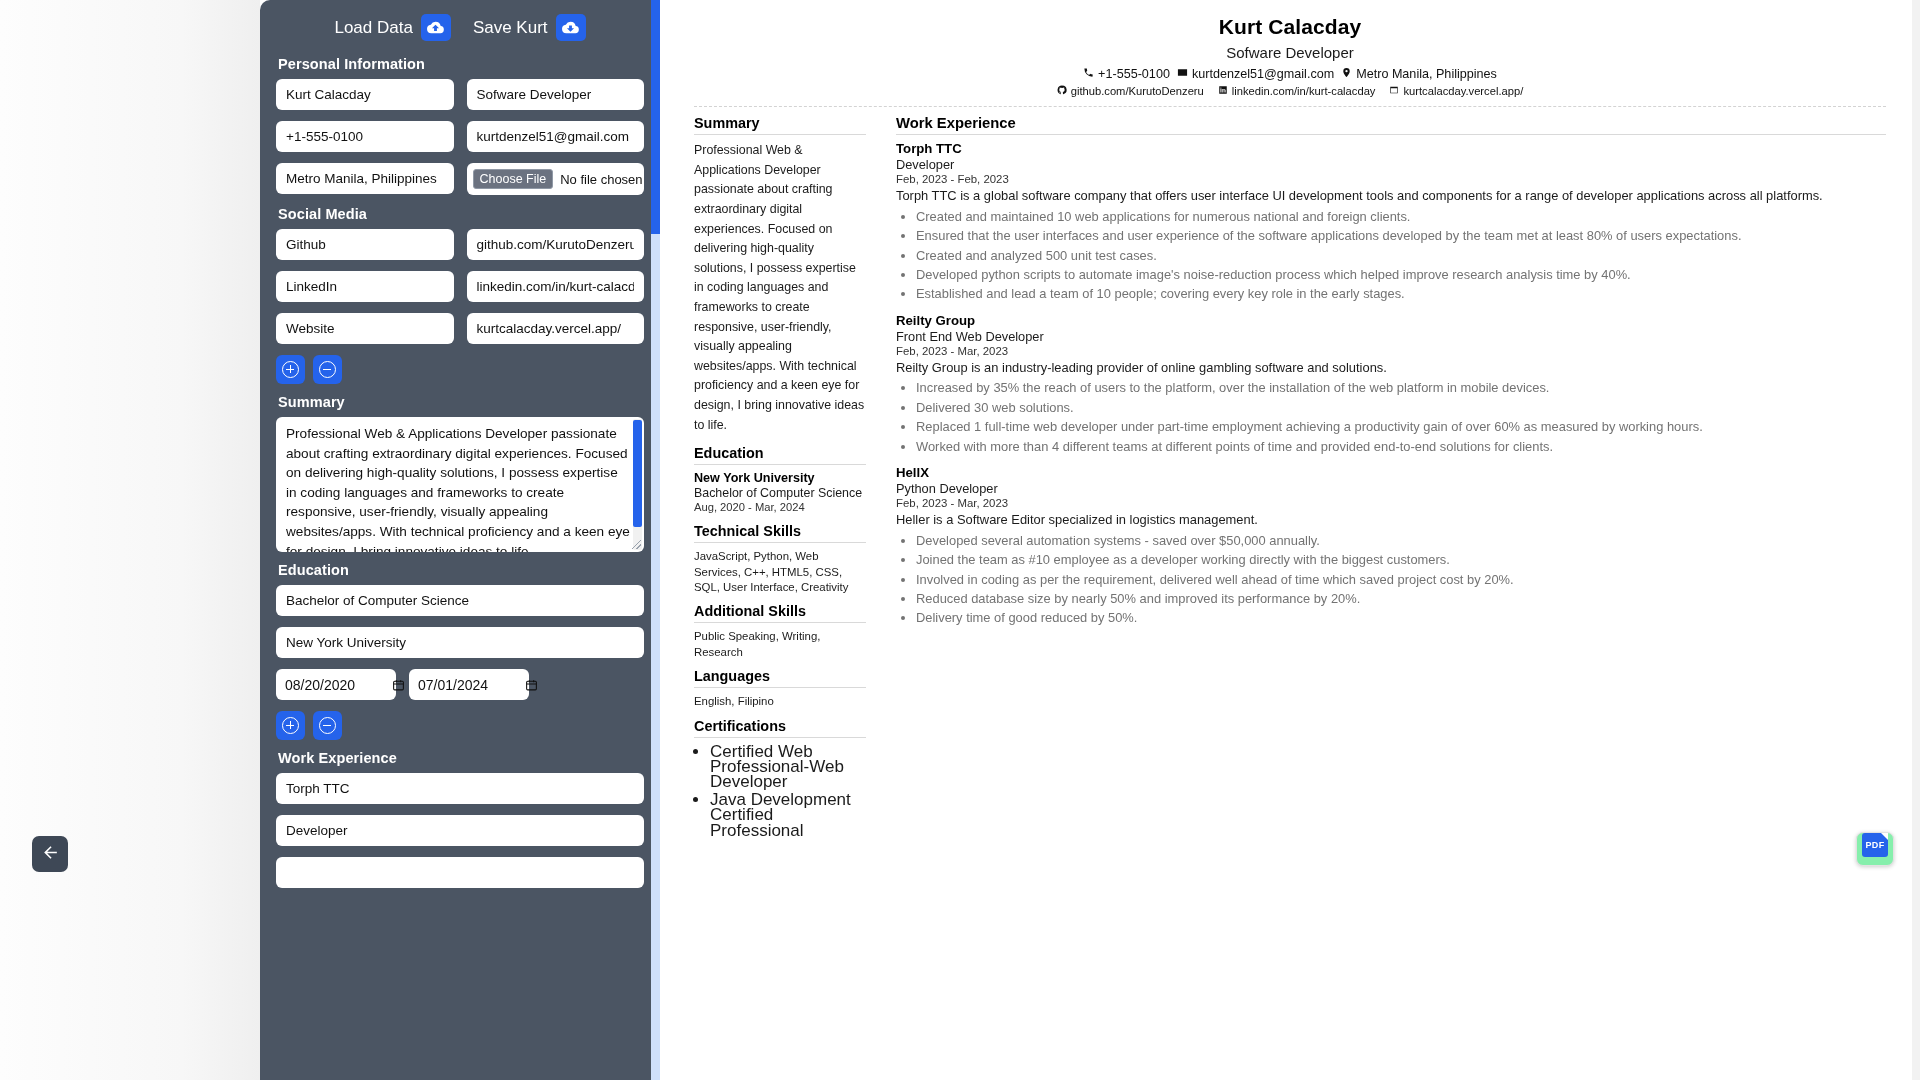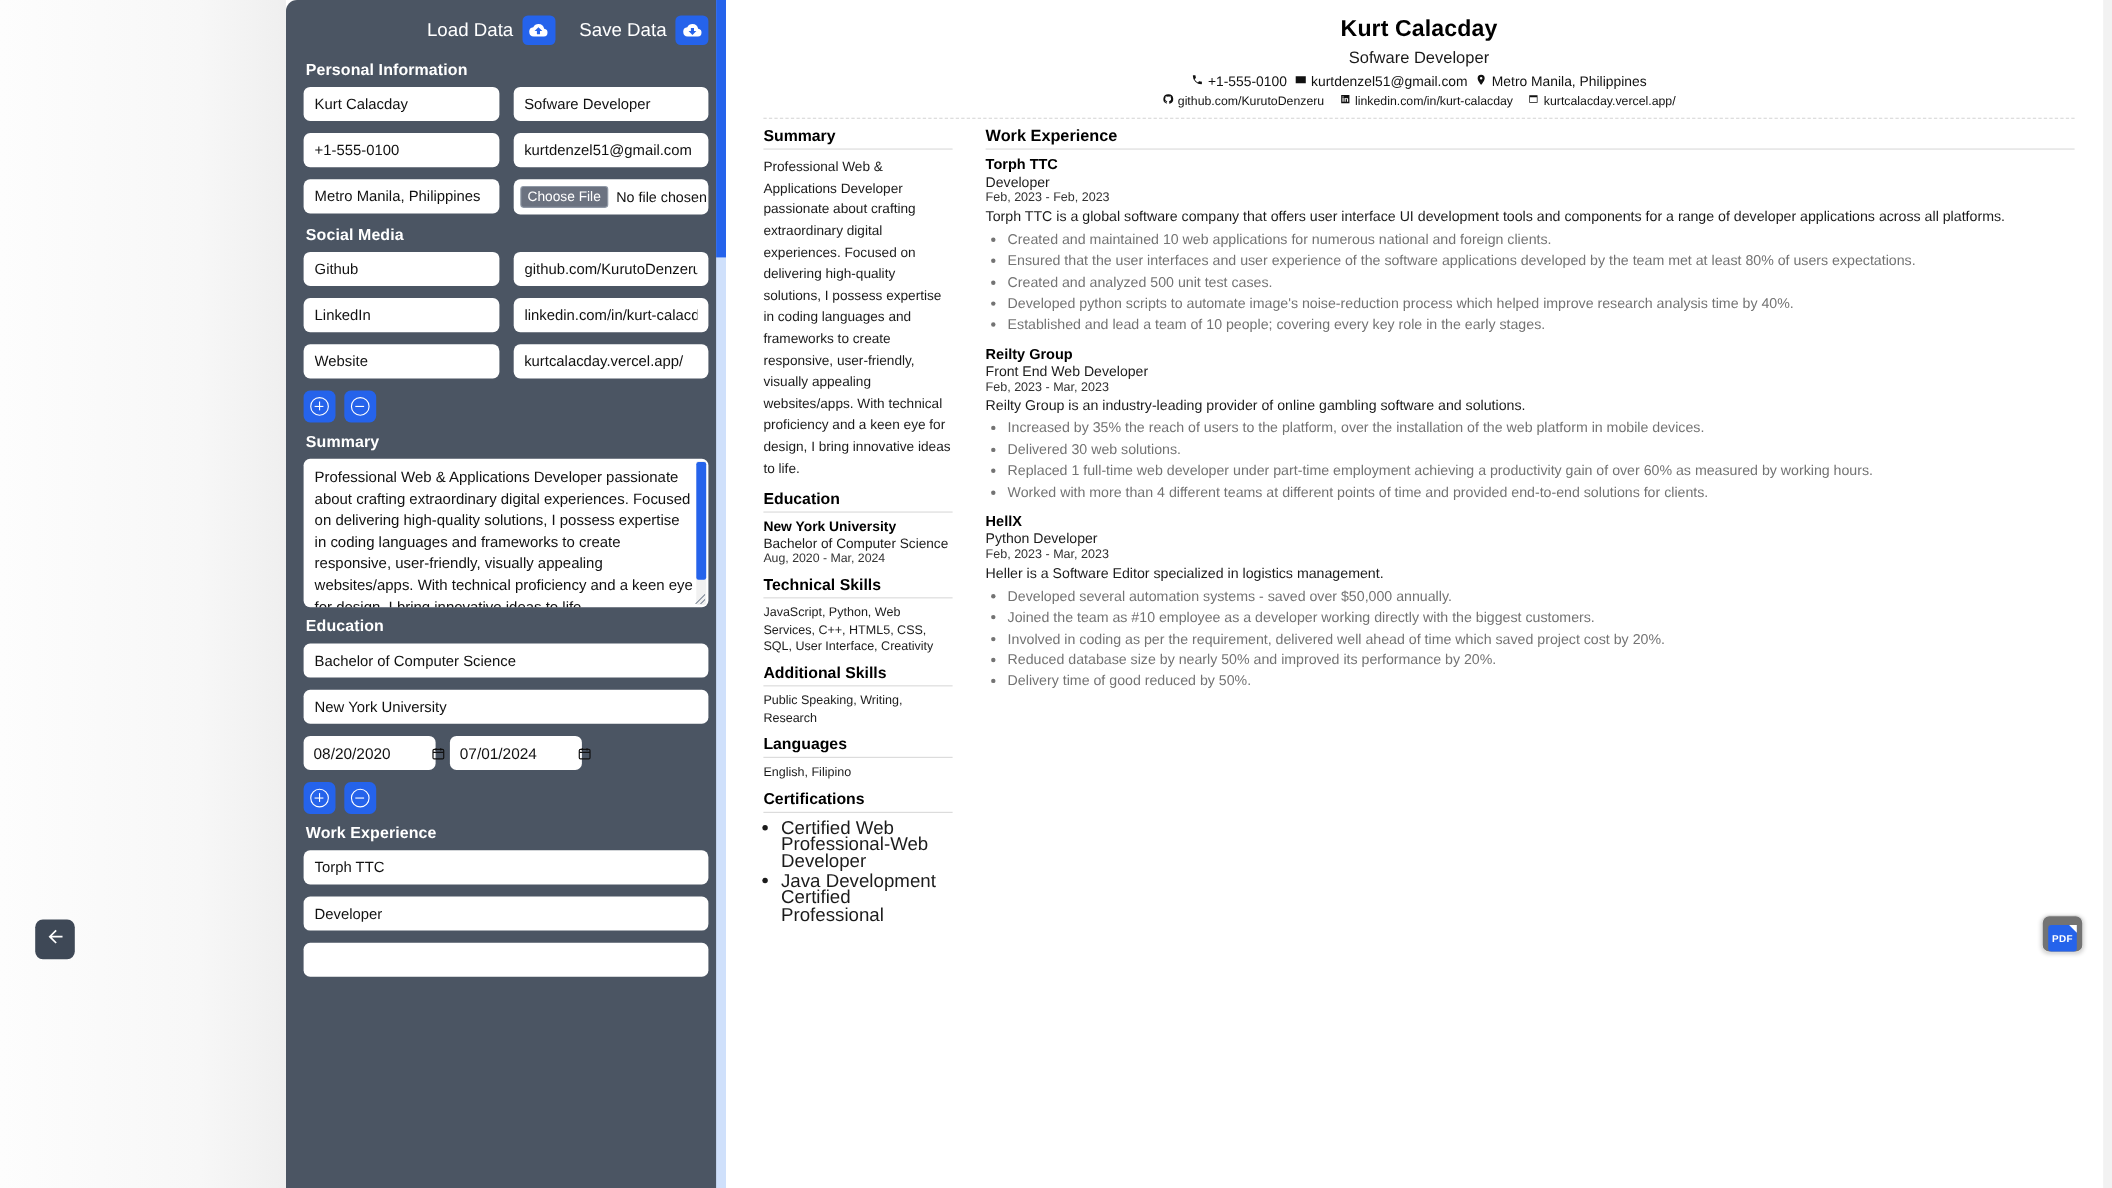--- a/index.html
+++ b/index.html
@@ -32,21 +32,21 @@
     background: #4b5563;
     border-top-left-radius: 10px;
     padding: 8px 16px 0 16px;
     overflow: hidden;
     position: relative;
   }
   .editor-inner { width: 100%; }
 
   .data-bar {
     display: flex;
-    justify-content: flex-end;
+    justify-content: center;
     align-items: center;
     gap: 22px;
     padding: 6px 0 10px 0;
   }
   .data-action {
     display: flex; align-items: center; gap: 8px;
     color: #ffffff;
     font-size: 17px;
   }
   .data-action .label { white-space: nowrap; }
@@ -267,25 +267,25 @@
     border-radius: 7px;
     display: flex; align-items: center; justify-content: center;
     cursor: pointer;
   }
   .back-fab svg { width: 19px; height: 19px; fill: #ffffff; }
 
   .pdf-fab {
     position: absolute;
     right: 26px; bottom: 214px;
     width: 38px; height: 34px;
-    background: #737373;
+    background: #86efac;
     border: 1px solid #e2e2e2;
     border-radius: 7px;
     box-shadow: 0 1px 4px rgba(0,0,0,.2);
-    display: flex; align-items: flex-end; justify-content: center;
+    display: flex; align-items: flex-start; justify-content: center;
     cursor: pointer;
   }
   .pdf-ico {
     width: 26px; height: 24px; position: relative;
     background: #2563eb; border-radius: 3px;
     display: flex; align-items: center; justify-content: center;
   }
   .pdf-ico .t {
     color: #ffffff; font-size: 9px; font-weight: bold;
     font-family: "Liberation Sans", sans-serif; letter-spacing: .3px;
@@ -324,21 +324,21 @@
       <div class="data-bar">
         <div class="data-action">
           <span class="label">Load Data</span>
           <span class="cloud-btn">
             <svg viewBox="0 0 24 24">
                 <path d="M19.35 10.04A7.49 7.49 0 0 0 12 4a7.47 7.47 0 0 0-6.63 4.04A6 6 0 0 0 6 20h13a5 5 0 0 0 .35-9.96zM14 13v4h-4v-4H7l5-5 5 5h-3z"></path>
               </svg>
           </span>
         </div>
         <div class="data-action">
-          <span class="label">Save Data</span>
+          <span class="label">Save Kurt</span>
           <span class="cloud-btn">
             <svg viewBox="0 0 24 24">
                 <path d="M19.35 10.04A7.49 7.49 0 0 0 12 4a7.47 7.47 0 0 0-6.63 4.04A6 6 0 0 0 6 20h13a5 5 0 0 0 .35-9.96zM17 13l-5 5-5-5h3V9h4v4h3z"></path>
               </svg>
           </span>
         </div>
       </div>
 
       <div class="section-title">Personal Information</div>
 

